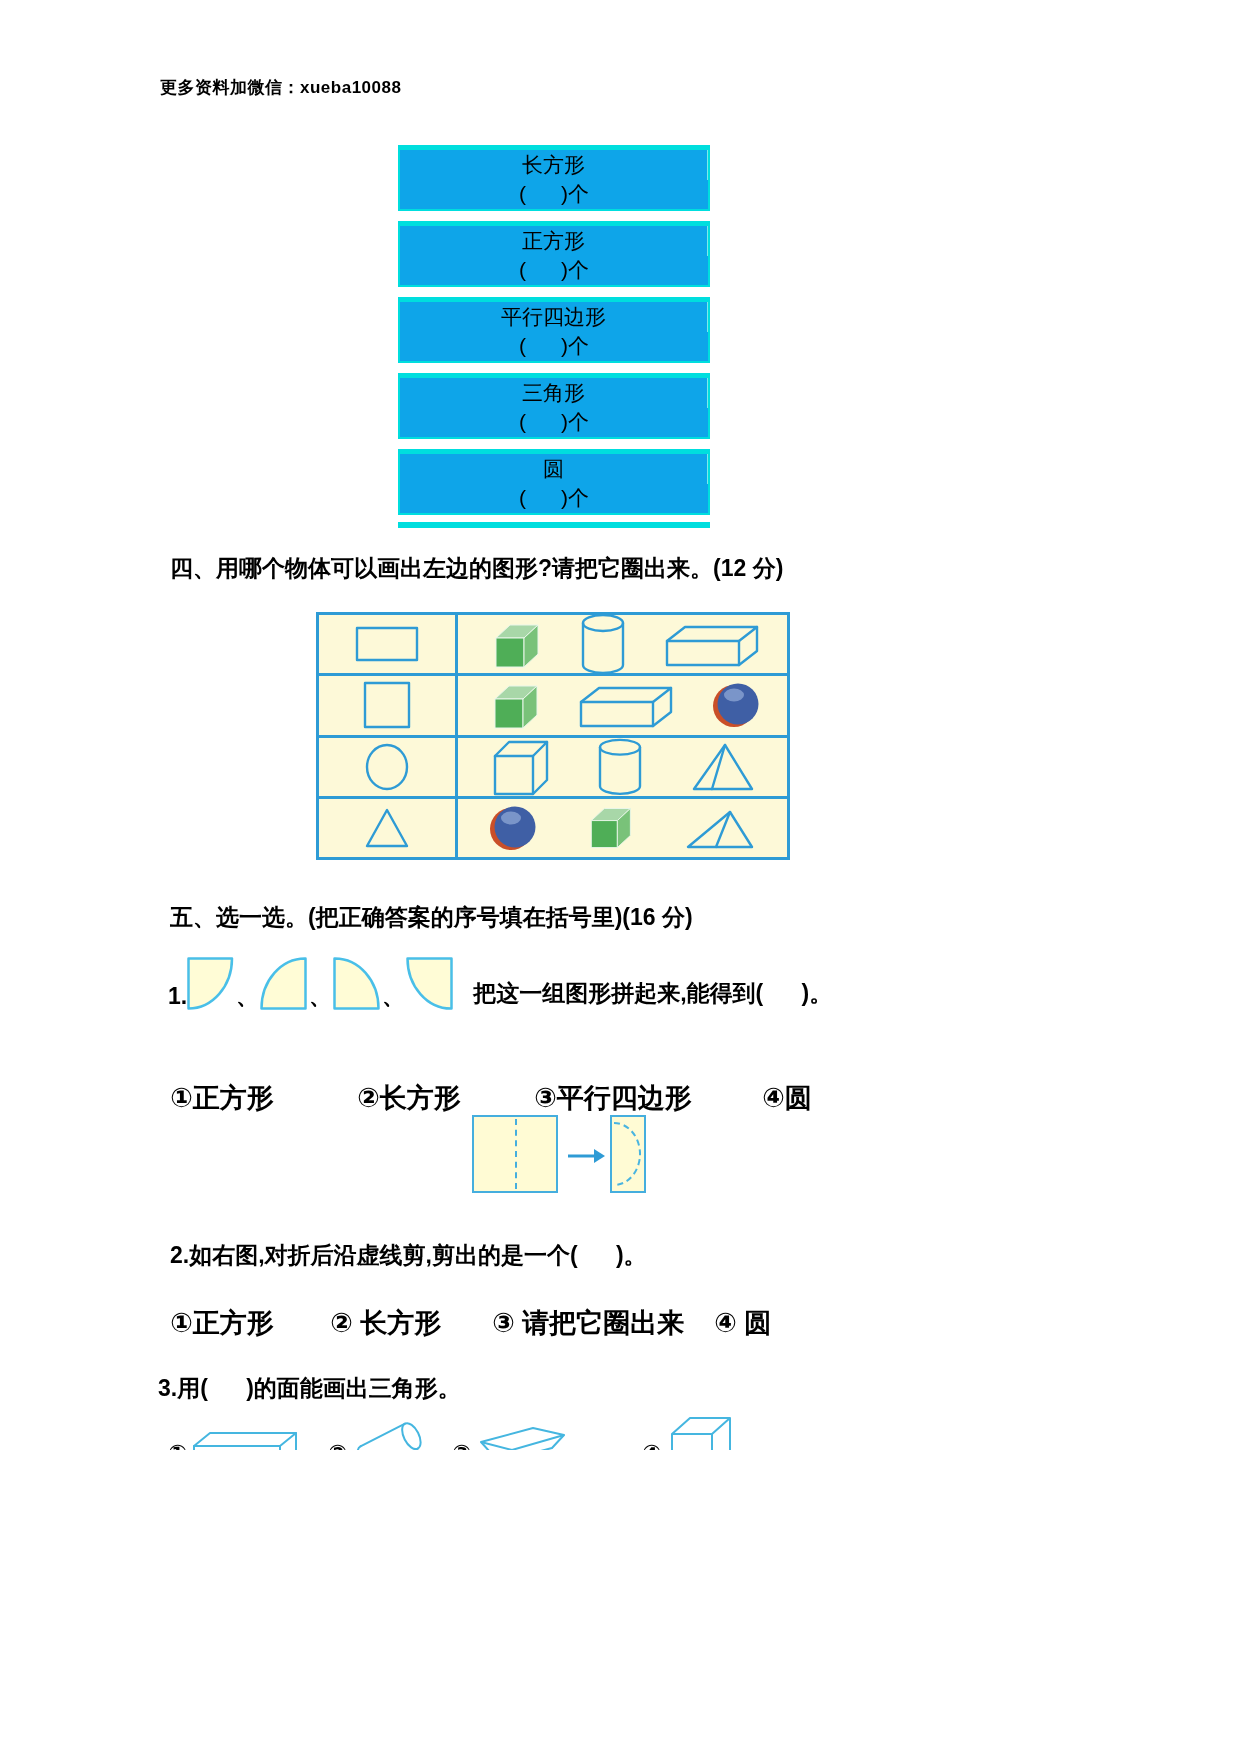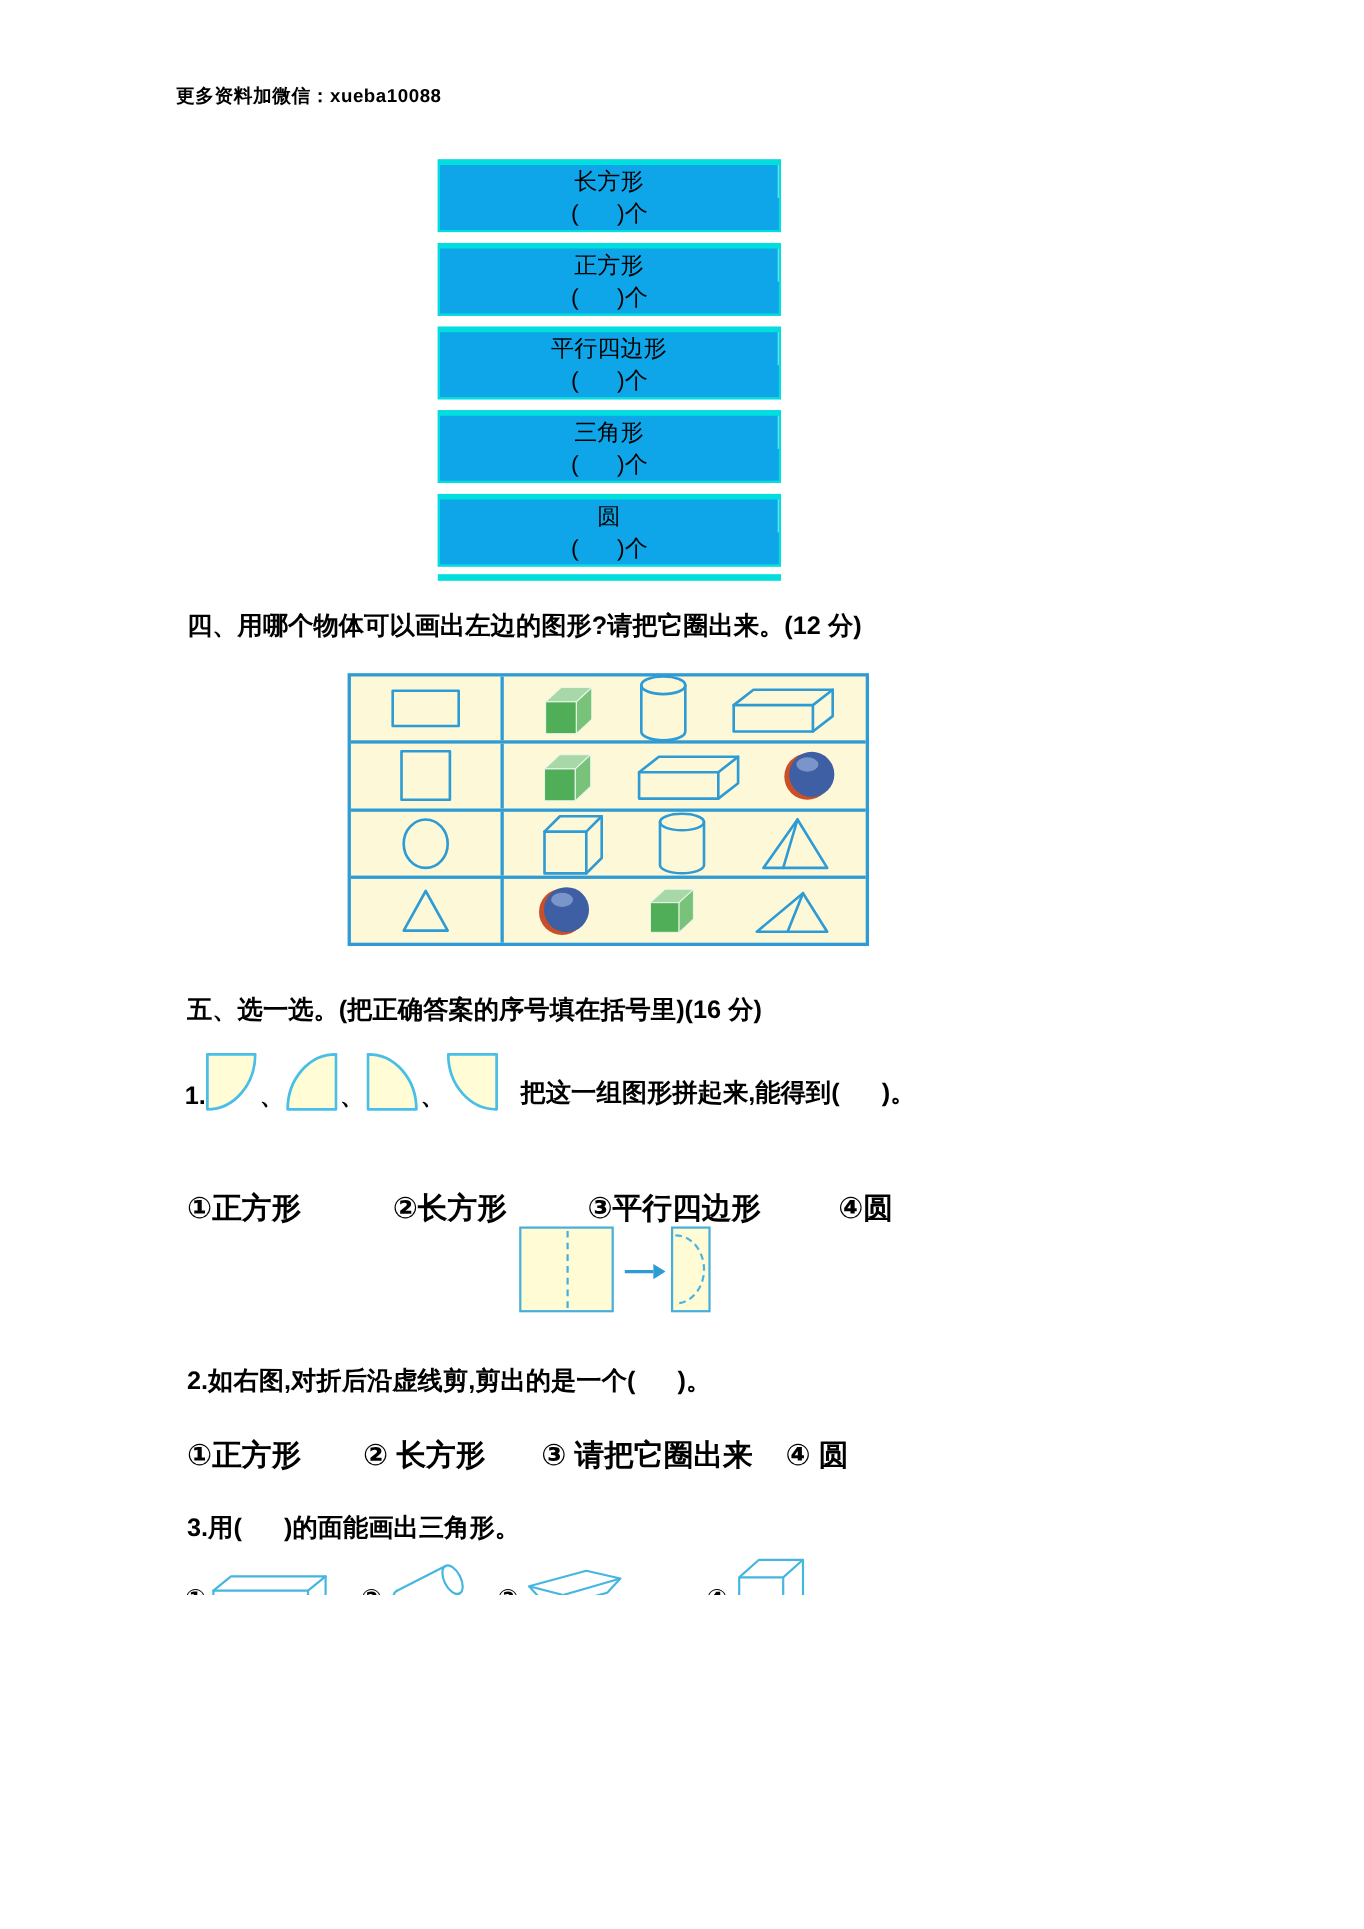--- a/index.html
+++ b/index.html
@@ -242,21 +242,21 @@
       <path d="M4,8 A26,31 0 0 1 4,70" fill="none" stroke="#49b4e0" stroke-width="2" stroke-dasharray="6,4"></path>
     </svg>
   </div>
 
   <div class="abs htext" style="left:170px;top:1240px;">2.如右图,对折后沿虚线剪,剪出的是一个(      )。</div>
   <span class="abs opt" style="left:170px;top:1305px;">①正方形</span>
   <span class="abs opt" style="left:330px;top:1305px;">② 长方形</span>
   <span class="abs opt" style="left:492px;top:1305px;">③ 请把它圈出来</span>
   <span class="abs opt" style="left:714px;top:1305px;">④ 圆</span>
 
-  <div class="abs htext" style="left:170px;top:1373px;text-align:right;">3.用(      )的面能画出三角形。</div>
+  <div class="abs htext" style="left:158px;top:1373px;text-align:right;">3.用(      )的面能画出三角形。</div>
 
   <span class="abs bnum" style="left:168px;top:1440px;">①</span>
   <svg class="abs" style="left:192px;top:1428px;" width="112" height="48">
     <g class="outline" style="stroke:#45b6e0;stroke-width:2;">
       <path d="M2,18 H88 V40 H2 Z"></path>
       <path d="M2,18 L18,5 H104 L88,18"></path>
       <path d="M104,5 V27 L88,40"></path>
     </g>
   </svg>
 

